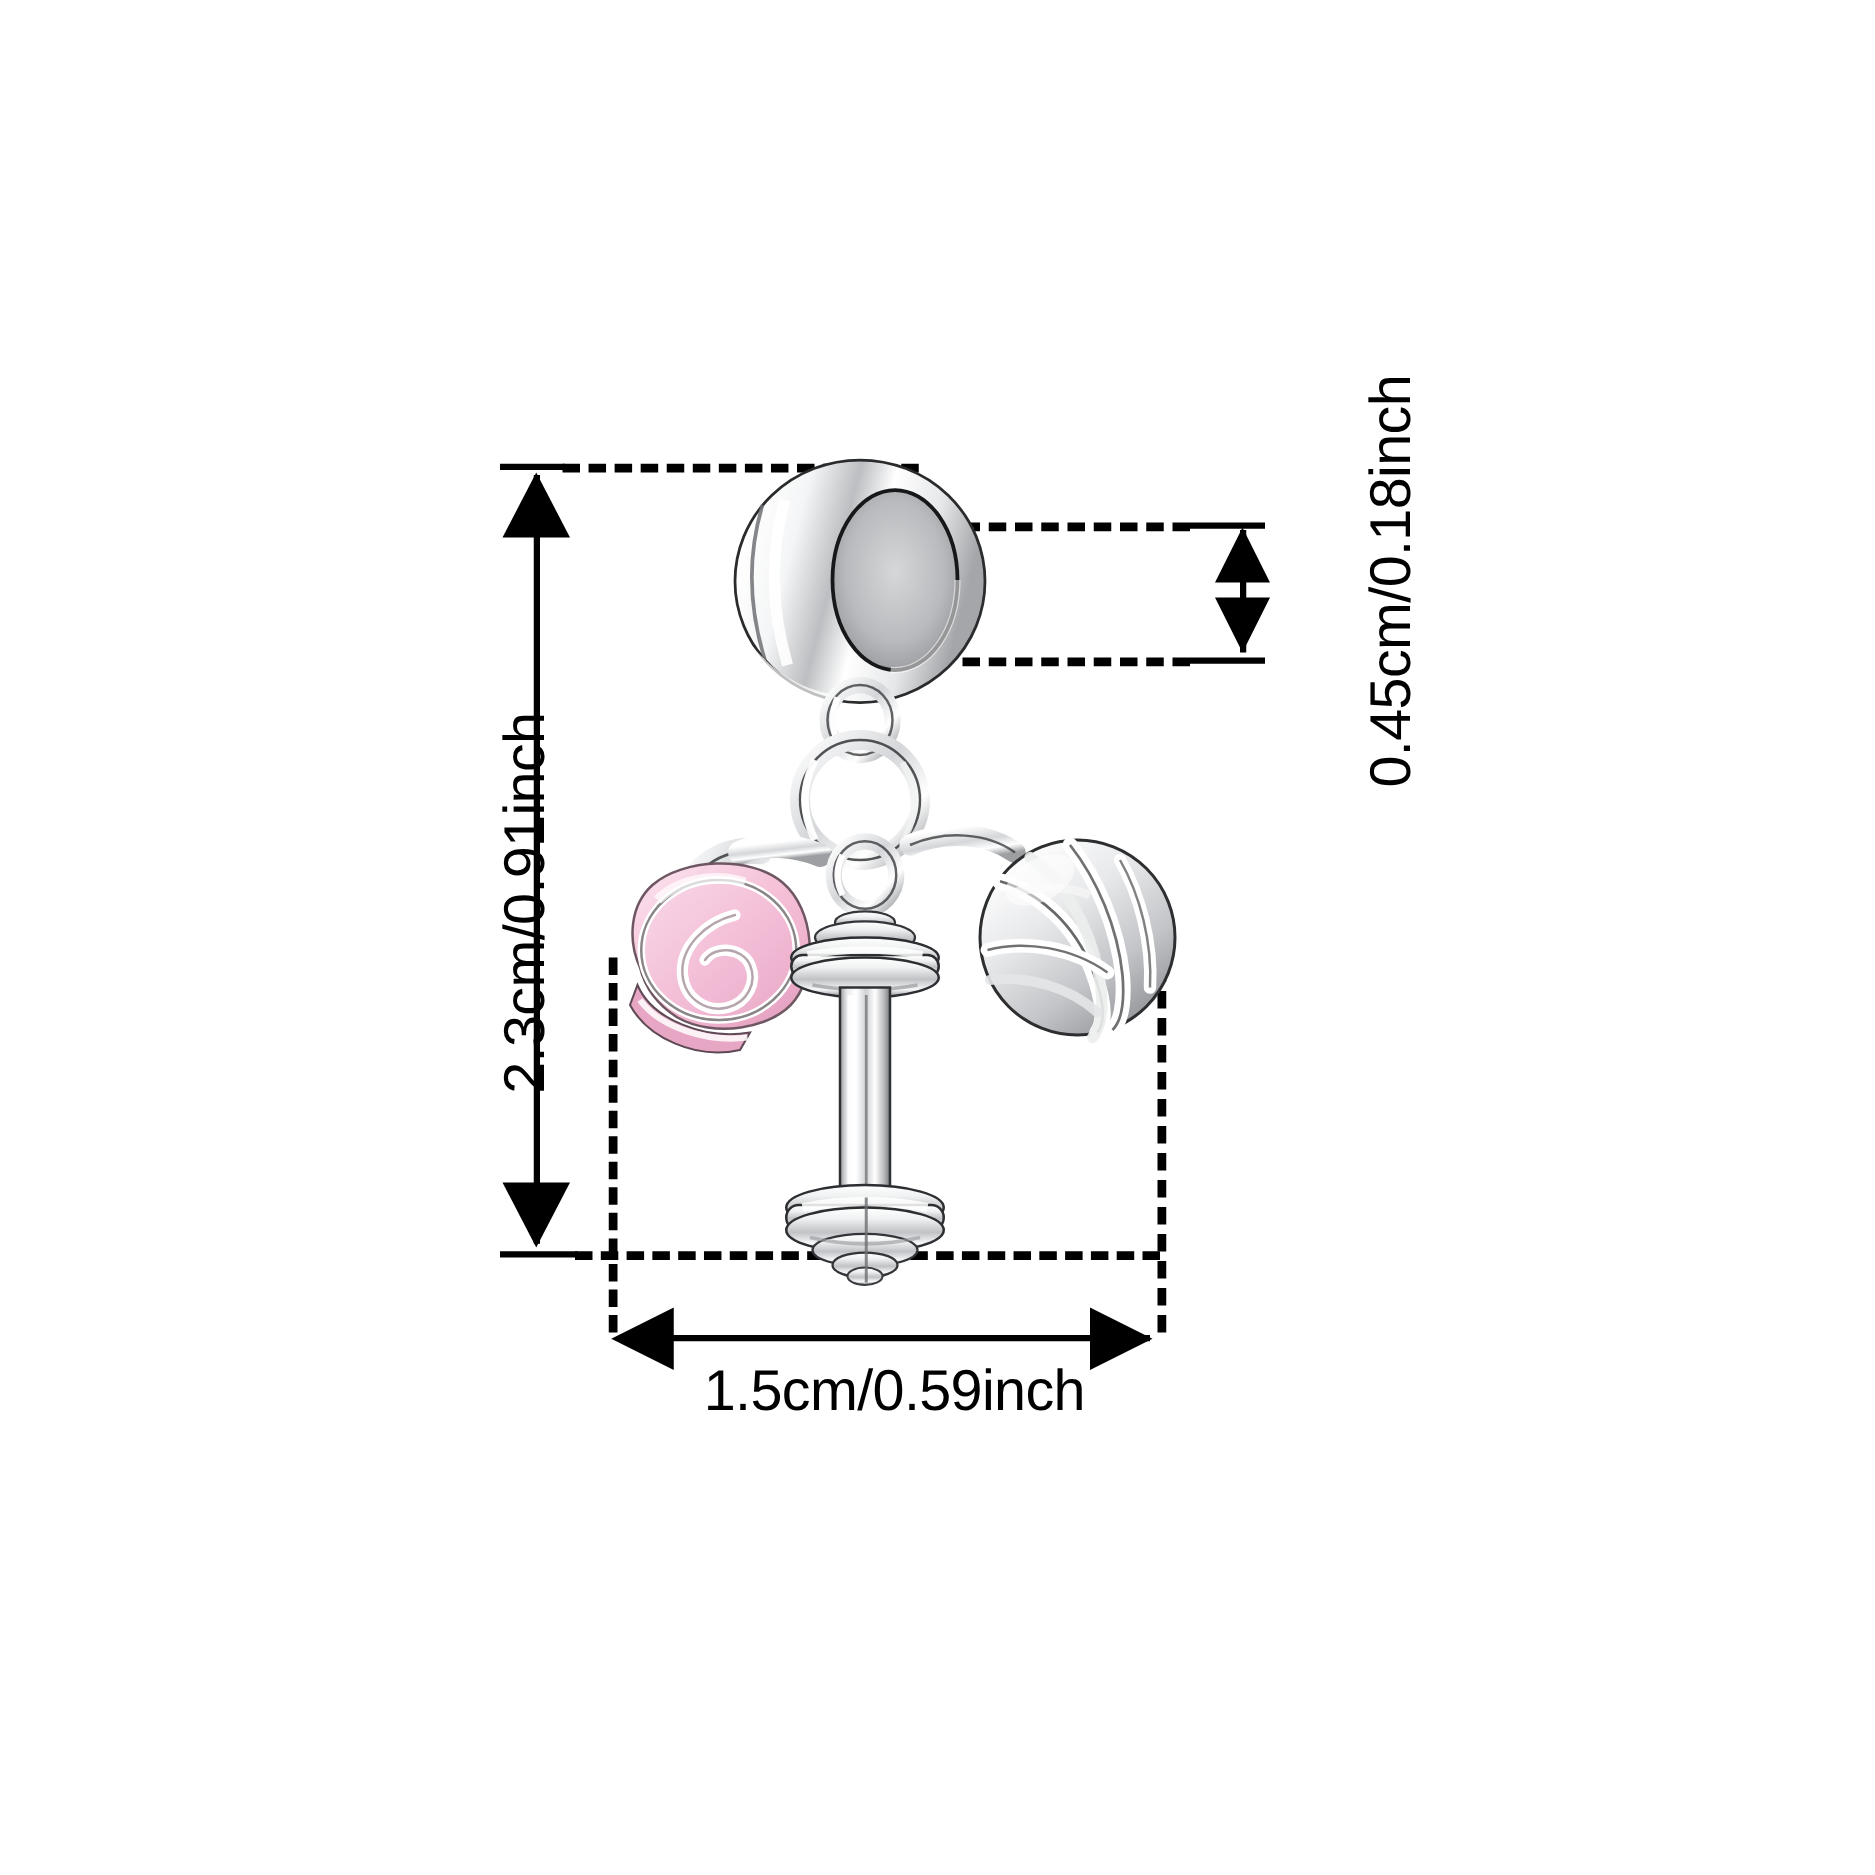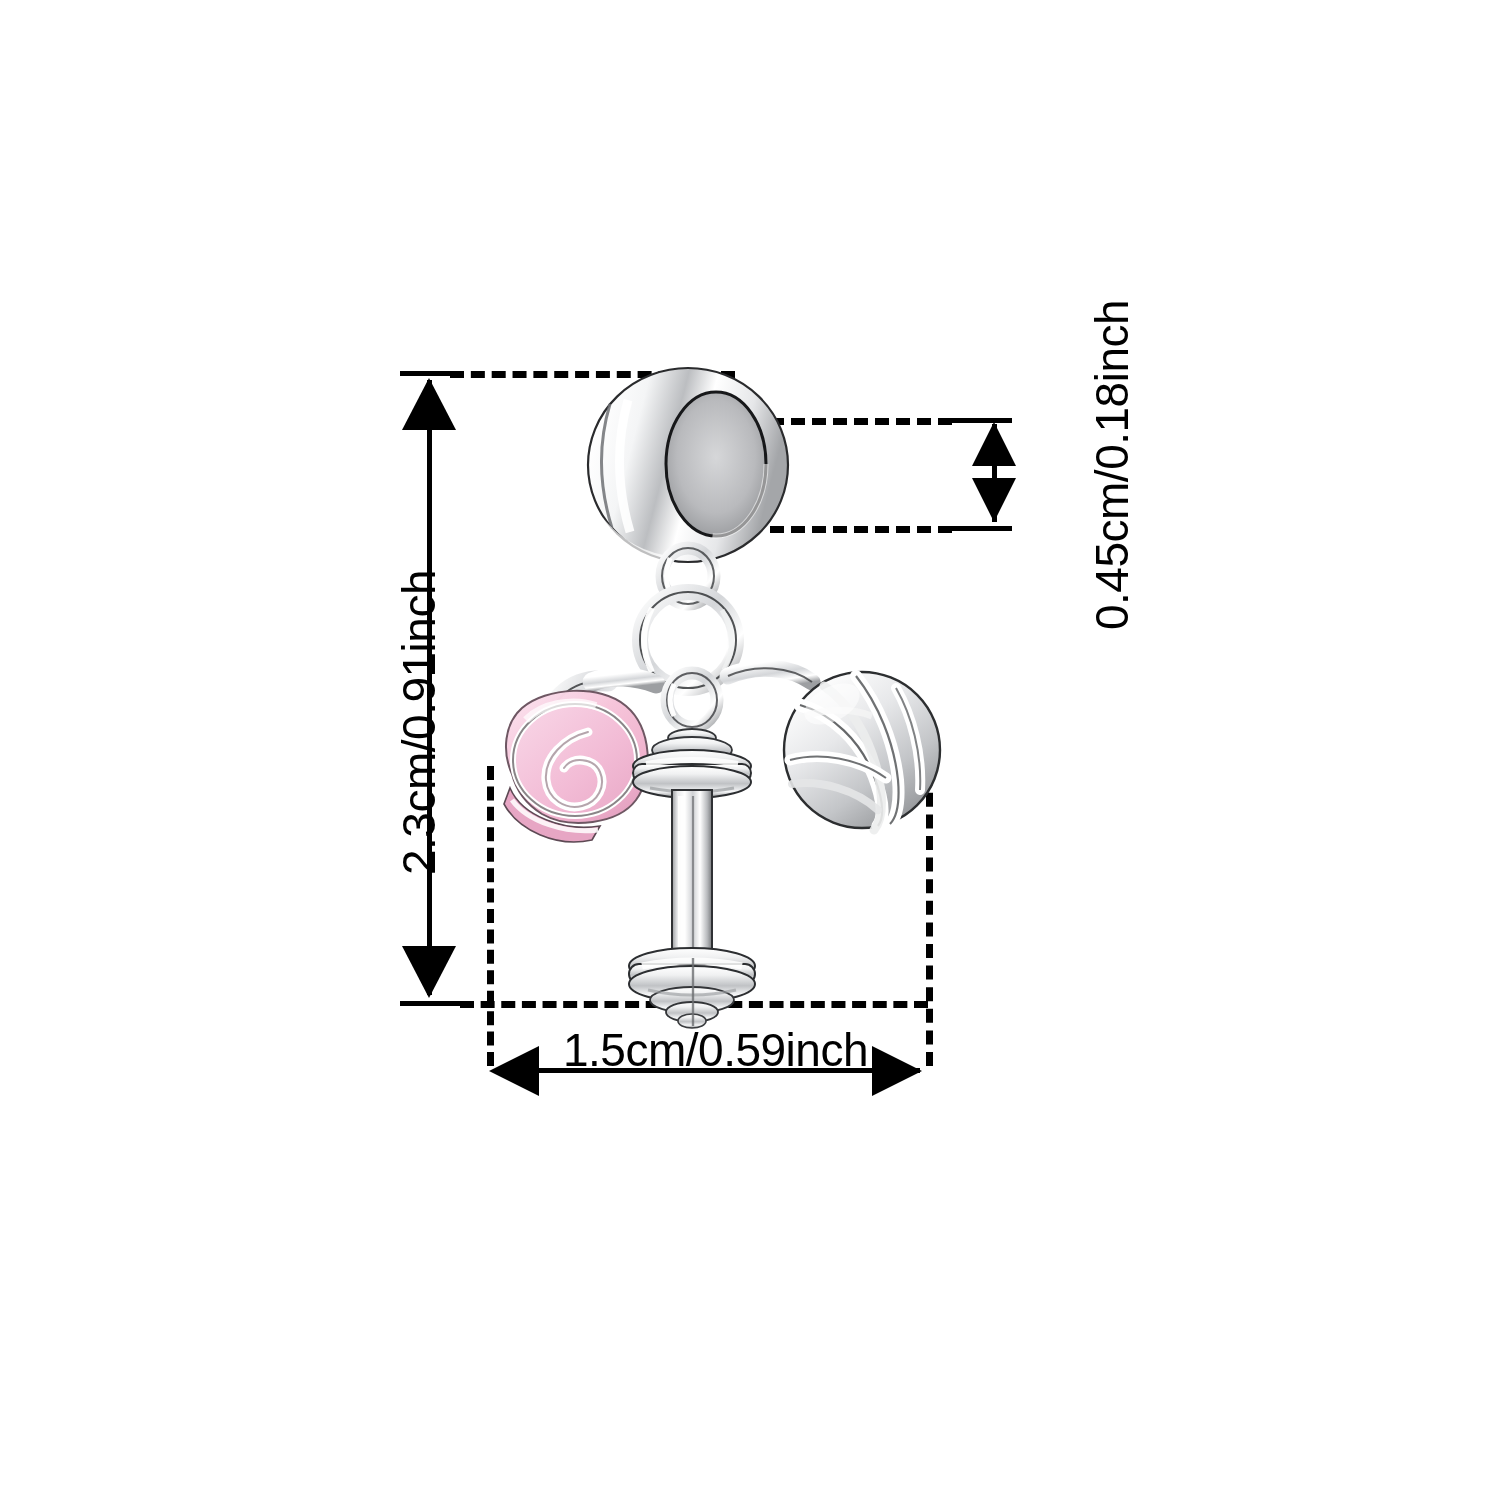--- a/index.html
+++ b/index.html
@@ -60,21 +60,21 @@
 
   <div class="dim-label rot-ccw" style="left:1085px;top:630px;">0.45cm/0.18inch</div>
 
   <div class="dash-v" style="left:487px;top:766px;height:300px;"></div>
   <div class="dash-v" style="left:926px;top:728px;height:338px;"></div>
 
   <div class="arrow-line-h" style="left:495px;top:1068px;width:425px;"></div>
   <div class="tri tri-left" style="left:489px;top:1046px;"></div>
   <div class="tri tri-right" style="left:872px;top:1046px;"></div>
 
-  <div class="dim-label" style="left:563px;top:1023px;">1.5cm/0.59inch</div>
+  <div class="dim-label" style="left:563px;top:1085px;">1.5cm/0.59inch</div>
 
   <div id="charm">
     <svg viewBox="0 0 520 680" xmlns="http://www.w3.org/2000/svg">
       <defs>
         <linearGradient id="gSilverV" x1="0" y1="0" x2="1" y2="0">
           <stop offset="0%" stop-color="#9a9c9f"></stop>
           <stop offset="14%" stop-color="#e9eaec"></stop>
           <stop offset="32%" stop-color="#ffffff"></stop>
           <stop offset="52%" stop-color="#cfd1d4"></stop>
           <stop offset="70%" stop-color="#ffffff"></stop>

